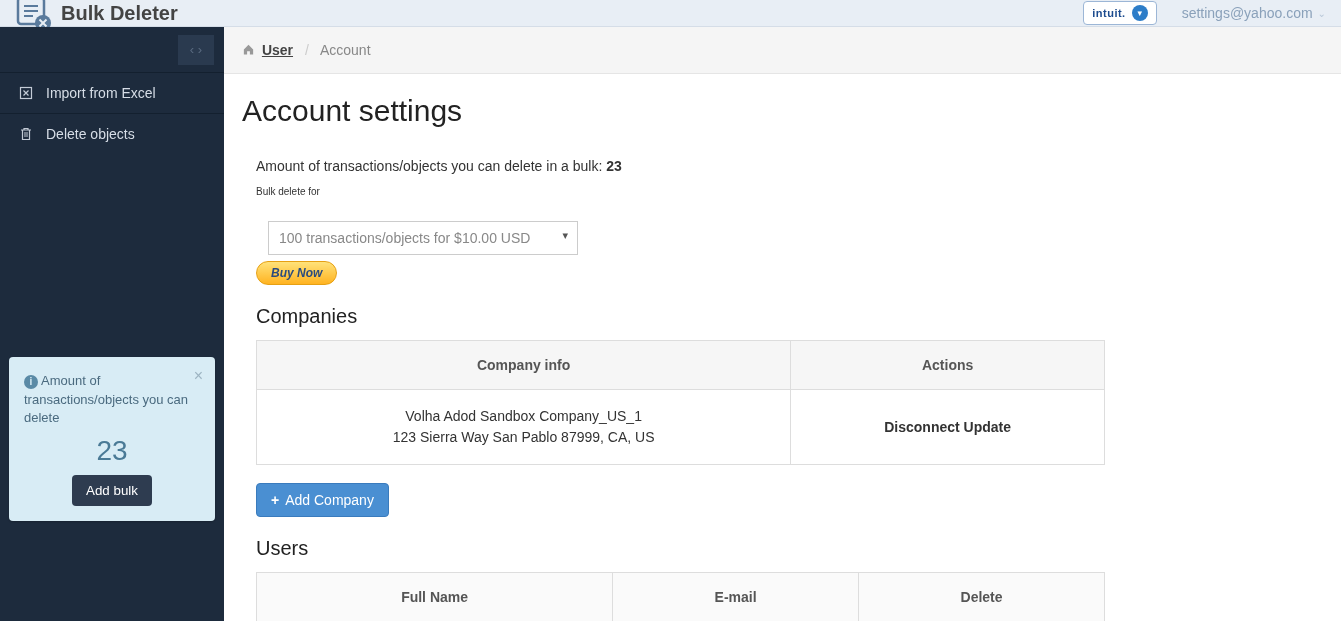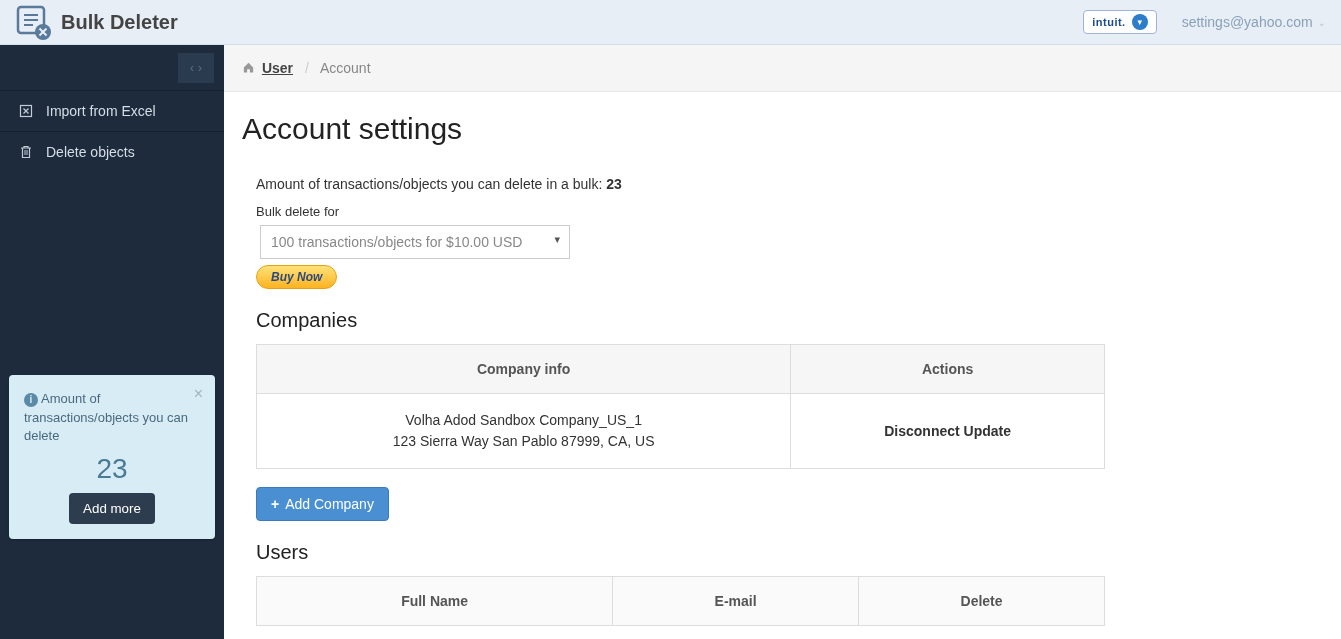--- a/index.html
+++ b/index.html
@@ -5,21 +5,21 @@
     * { box-sizing: border-box; margin: 0; padding: 0; }
     body {
       font-family: "Helvetica Neue", Helvetica, Arial, sans-serif;
       font-size: 14px;
       color: #333;
       background: #fff;
     }
     
     .top-header {
       background: #e8eef5;
-      height: 45px;
+      height: 27px;
       display: flex;
       align-items: center;
       padding: 8px 15px;
       border-bottom: 1px solid #d5dde7;
       justify-content: center;
     }
     .logo-wrap {
       display: flex;
       align-items: center;
       gap: 10px;
@@ -183,25 +183,25 @@
       font-size: 14px;
       color: #888;
     }
     .breadcrumb .home-ico { color: #999; margin-right: 3px; }
     .breadcrumb .bc-user { color: #444; font-weight: bold; text-decoration: underline; }
     .breadcrumb .sep { margin: 0 8px; color: #ccc; }
     .content { padding: 20px 30px 40px 18px; }
     h1 { font-size: 30px; font-weight: normal; color: #222; margin-bottom: 30px; }
     .amount-line { margin-bottom: 12px; margin-left: 14px; }
     .amount-line b { font-weight: bold; }
-    .bulk-label { margin-bottom: 6px; margin-left: 14px; font-size: 13px; }
+    .bulk-label { margin-bottom: 24px; margin-left: 14px; font-size: 10px; }
     .select-wrap {
       width: 310px;
       position: relative;
-      margin-left: 18px;
+      margin-left: 26px;
     }
     select {
       width: 100%;
       height: 34px;
       border: 1px solid #ccc;
       padding: 0 10px;
       font-size: 14px;
       color: #888;
       background: #fff;
       appearance: none;
@@ -320,21 +320,21 @@
       </span>
       <span>Delete objects</span>
     </div>
 
     <div class="info-box">
       <span class="close-x">×</span>
       <div class="info-title">
         <i class="info-i">i</i><span>Amount of transactions/objects you can delete</span>
       </div>
       <div class="info-count">23</div>
-      <button class="add-more-btn">Add more</button>
+      <button class="add-more-btn">Add bulk</button>
     </div>
   </div>
 
   <div class="main">
     <div class="breadcrumb">
       <span class="home-ico">
         <svg width="13" height="13" viewBox="0 0 14 14" style="vertical-align:-1px">
             <path d="M2 7l5-5 5 5v5.5H8.5V9h-3v3.5H2z" fill="#999"></path>
           </svg>
       </span>

